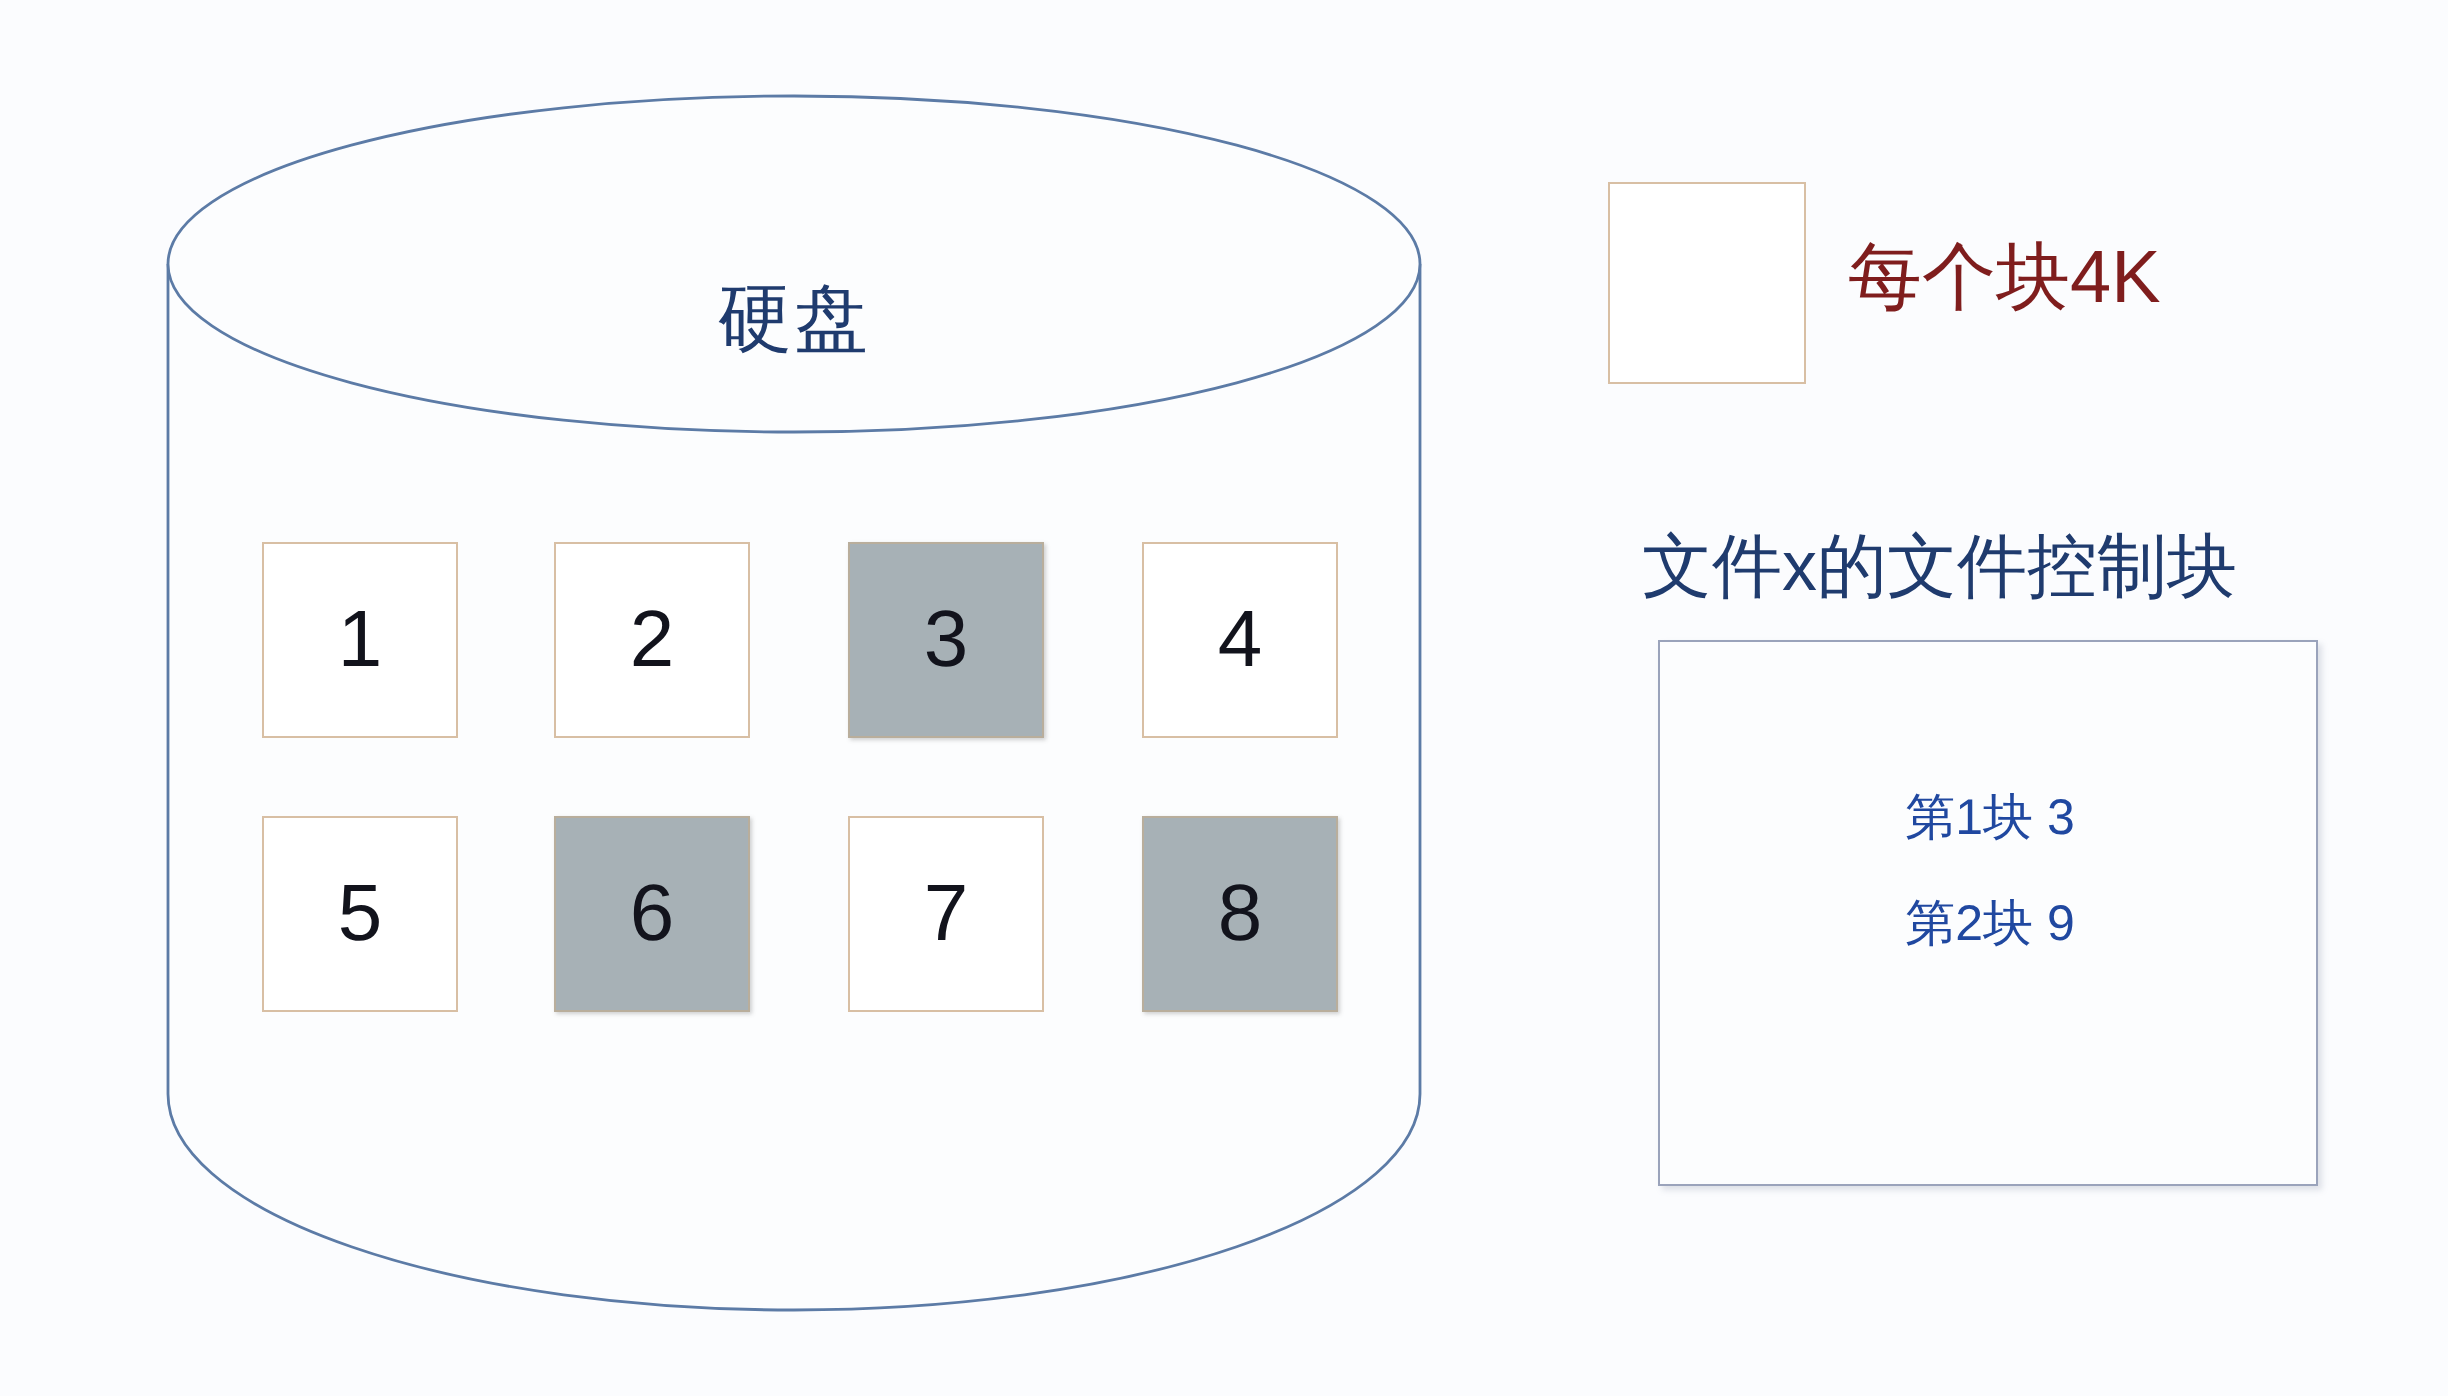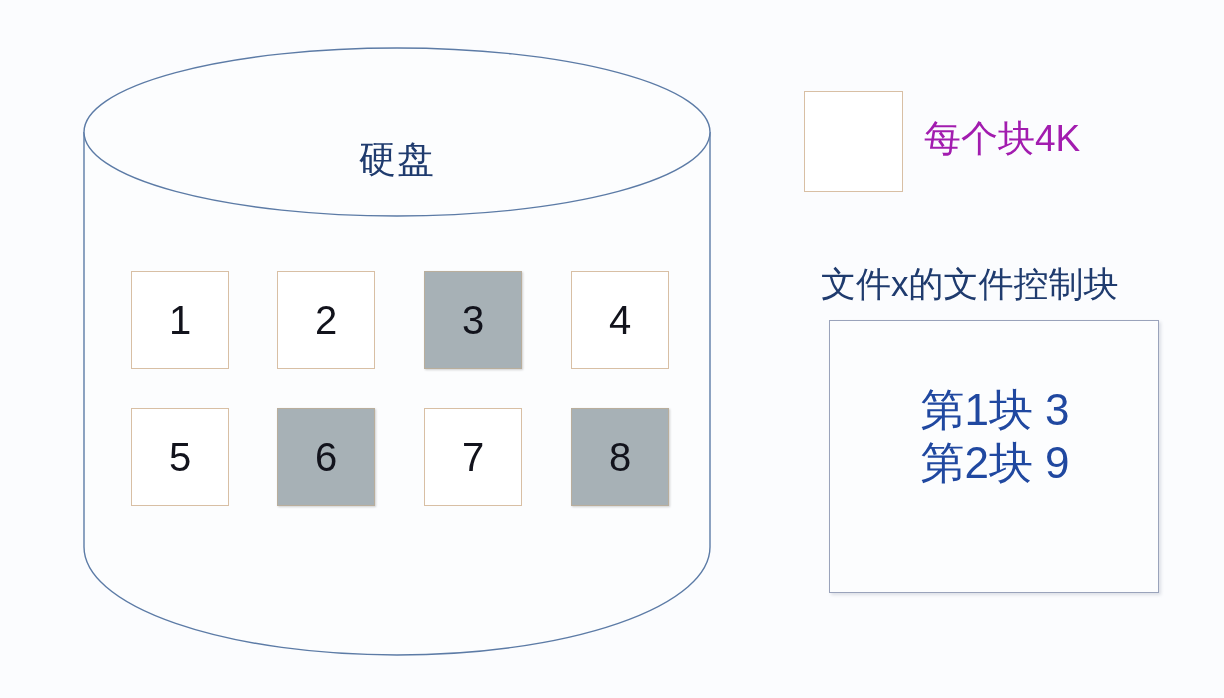--- a/index.html
+++ b/index.html
@@ -103,21 +103,21 @@
     box-sizing: border-box;
     border: 1.4px solid #d8bfa4;
     background: #ffffff;
   }
   .legend-text {
     position: absolute;
     left: 120px;
     top: 24px;
     font-size: 37px;
     line-height: 48px;
-    color: #a21caf;
+    color: #7f1d1d;
     white-space: nowrap;
   }
 
   .fcb-title {
     position: absolute;
     left: 809px;
     top: 261px;
     font-size: 35px;
     line-height: 46px;
     color: #1f3b6e;
@@ -136,21 +136,21 @@
     box-shadow: 2px 2px 3px rgba(120,128,150,0.22);
   }
   .fcb-lines {
     position: absolute;
     left: 0;
     top: 62px;
     width: 330px;
     text-align: center;
   }
   .fcb-line {
-    font-size: 44px;
+    font-size: 25px;
     line-height: 53px;
     color: #2048a0;
     white-space: pre;
   }
 </style>
 </head>
 <body>
 
 <div id="stage">
 

